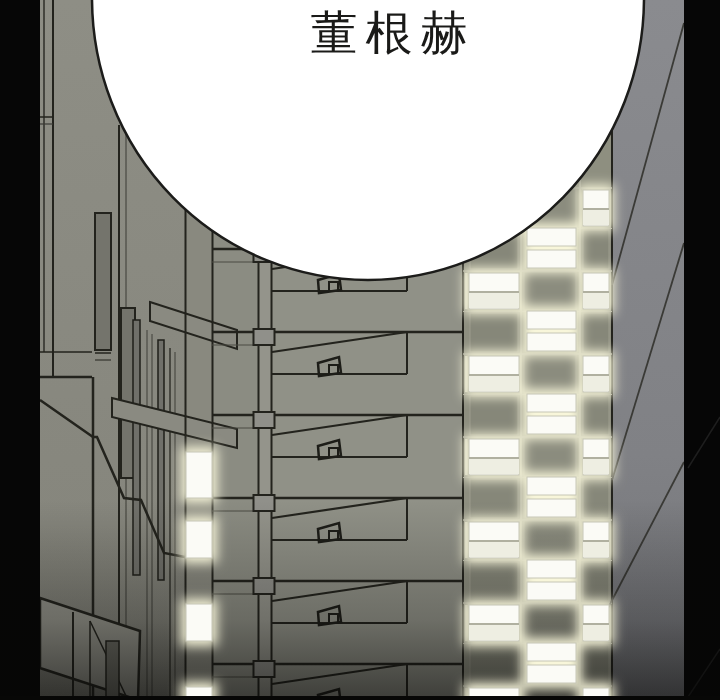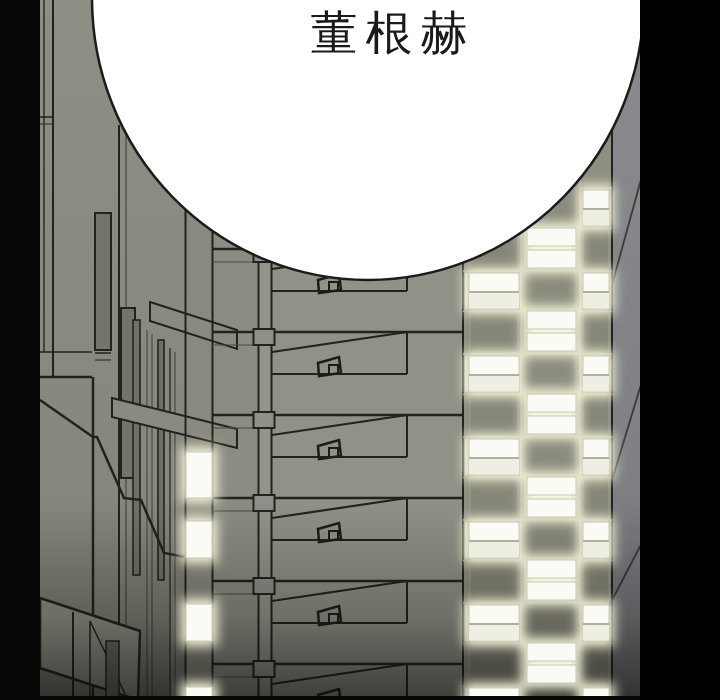--- a/index.html
+++ b/index.html
@@ -1,16 +1,16 @@
 <!DOCTYPE html>
 <html><head>
 <meta charset="utf-8">
 <style>
   html,body{margin:0;padding:0;background:#000;}
-  .stage{position:relative;width:640px;height:700px;overflow:hidden;background:#060606;
+  .stage{position:relative;width:720px;height:700px;overflow:hidden;background:#060606;
          font-family:"DejaVu Sans",sans-serif;}
   svg{display:block}
   text.bubble{font-family:"DejaVu Sans","Liberation Sans",sans-serif;font-weight:500;}
 </style>
 </head>
 <body>
 
 <div class="stage">
 <svg width="720" height="700" viewBox="0 0 720 700" xmlns="http://www.w3.org/2000/svg">
   <defs>

